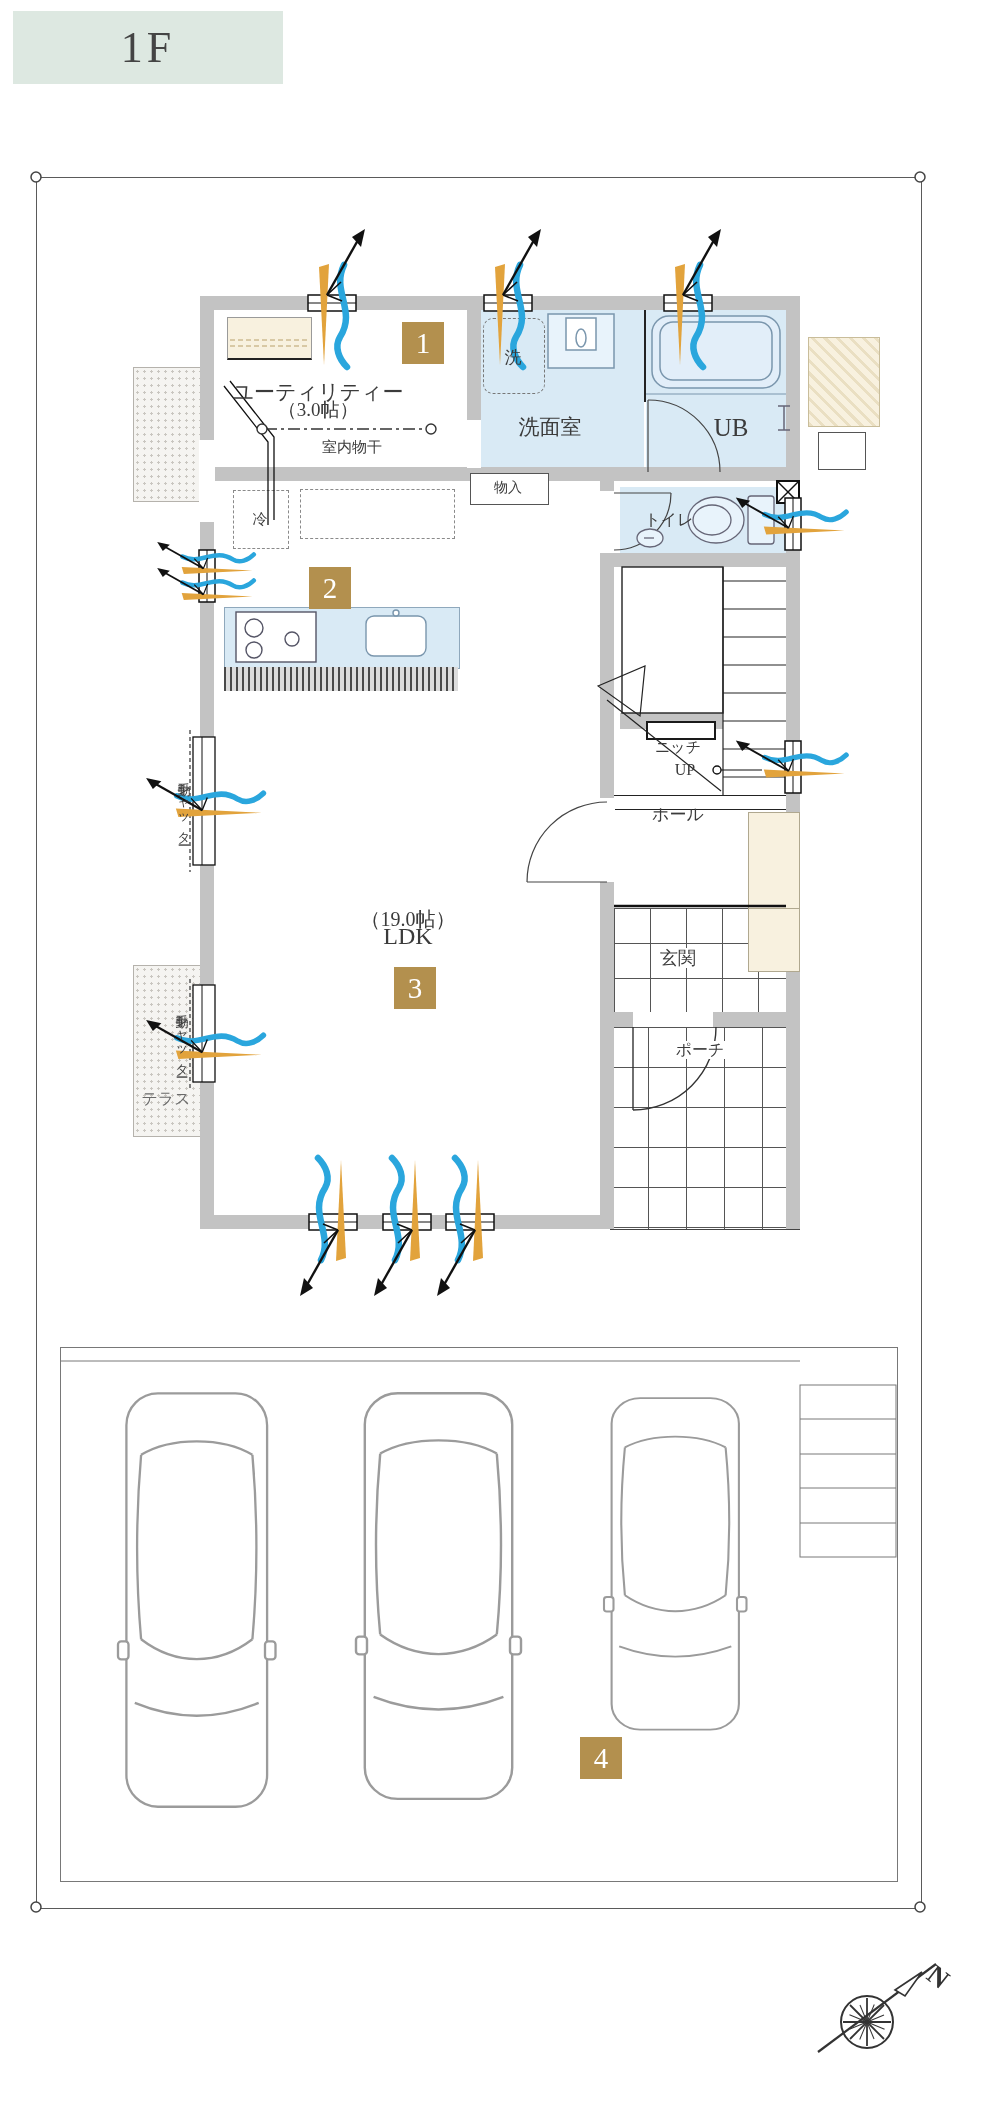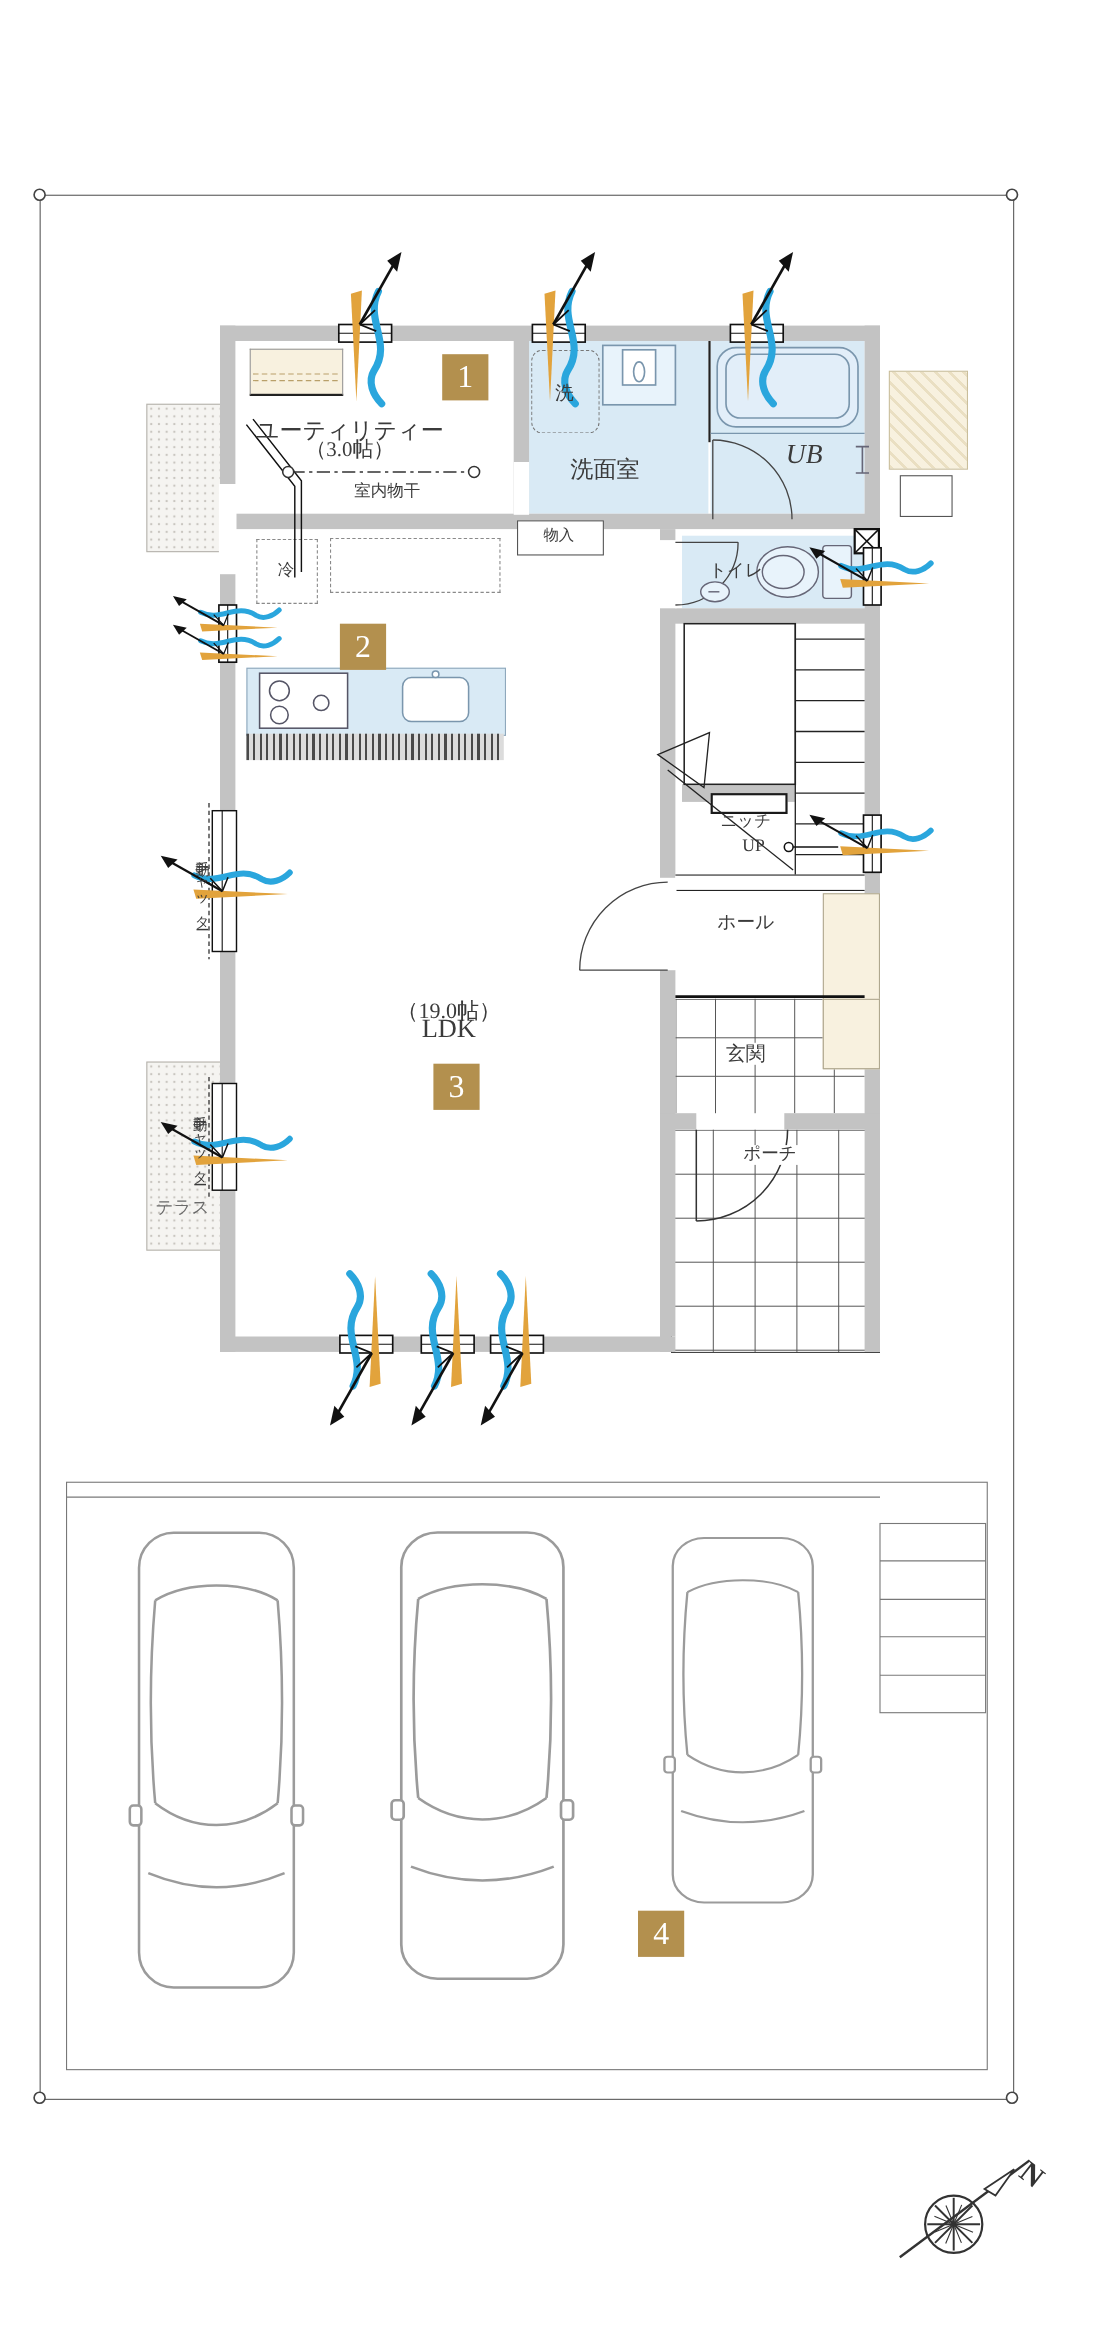--- a/index.html
+++ b/index.html
@@ -33,20 +33,23 @@
   .hatch{position:absolute;z-index:4;background:repeating-linear-gradient(90deg,#4a4a4a 0 2px,#dcdcdc 2px 6px);}
   .equip{position:absolute;z-index:2;border:1px solid #c9bd9a;
      background:repeating-linear-gradient(45deg,#eadfc2 0 3px,#f8f1df 3px 9px);}
   svg.overlay{position:absolute;left:0;top:0;z-index:20;pointer-events:none;}
 </style>
 </head>
 <body>
 
 <div id="plan">
 
+  <div class="floor-tag">
+    <span>1F</span>
+  </div>
 
   <div class="boundary" style="left:36px;top:177px;width:884px;height:1730px;"></div>
   <div class="boundary" style="left:60px;top:1347px;width:836px;height:533px;border-color:#787878;"></div>
 
   <div class="dots" style="left:133px;top:367px;width:67px;height:133px;"></div>
   <div class="dots" style="left:133px;top:965px;width:67px;height:170px;"></div>
   <div class="equip" style="left:808px;top:337px;width:70px;height:88px;"></div>
   <div class="whitebox" style="left:818px;top:432px;width:46px;height:36px;"></div>
 
   <div class="room blue" style="left:481px;top:310px;width:163px;height:157px;"></div>
@@ -284,27 +287,27 @@
       <polygon points="28,-32 55,-50 38,-26" fill="#fff" stroke="#333" stroke-width="1.6"></polygon>
       <text transform="translate(58,-44) rotate(38)" font-size="27" font-weight="bold" font-family="Liberation Serif, serif" fill="#333">N</text>
     </g>
   </svg>
 
   <div class="label" style="left:318px;top:392px;font-size:21px;">ユーティリティー</div>
   <div class="label" style="left:318px;top:409px;font-size:19px;">（3.0帖）</div>
   <div class="label" style="left:352px;top:447px;font-size:15px;">室内物干</div>
   <div class="label" style="left:513px;top:357px;font-size:17px;">洗</div>
   <div class="label" style="left:550px;top:427px;font-size:21px;">洗面室</div>
-  <div class="label" style="left:731px;top:413px;font-size:25px;font-style:italic;">UB</div>
+  <div class="label" style="left:731px;top:427px;font-size:25px;">UB</div>
   <div class="label" style="left:669px;top:520px;font-size:16px;">トイレ</div>
   <div class="label" style="left:508px;top:488px;font-size:14px;">物入</div>
   <div class="label" style="left:260px;top:519px;font-size:15px;">冷</div>
   <div class="label" style="left:678px;top:747px;font-size:15px;">ニッチ</div>
   <div class="label" style="left:685px;top:770px;font-size:16px;font-weight:normal;">UP</div>
-  <div class="label" style="left:678px;top:838px;font-size:17px;">ホール</div>
+  <div class="label" style="left:678px;top:814px;font-size:17px;">ホール</div>
   <div class="label wbg" style="left:678px;top:958px;font-size:18px;">玄関</div>
   <div class="label wbg" style="left:700px;top:1050px;font-size:16px;">ポーチ</div>
   <div class="label" style="left:166px;top:1099px;font-size:16px;color:#6a6a6a;">テラス</div>
   <div class="label" style="left:408px;top:888px;font-size:24px;margin-top:48px;">LDK</div>
   <div class="label" style="left:408px;top:919px;font-size:20px;">（19.0帖）</div>
   <div class="label vlabel" style="left:184px;top:806px;font-size:13px;">手動シャッター</div>
   <div class="label vlabel" style="left:182px;top:1038px;font-size:13px;">手動シャッター</div>
 
   <div class="badge" style="left:402px;top:322px;">1</div>
   <div class="badge" style="left:309px;top:567px;">2</div>

